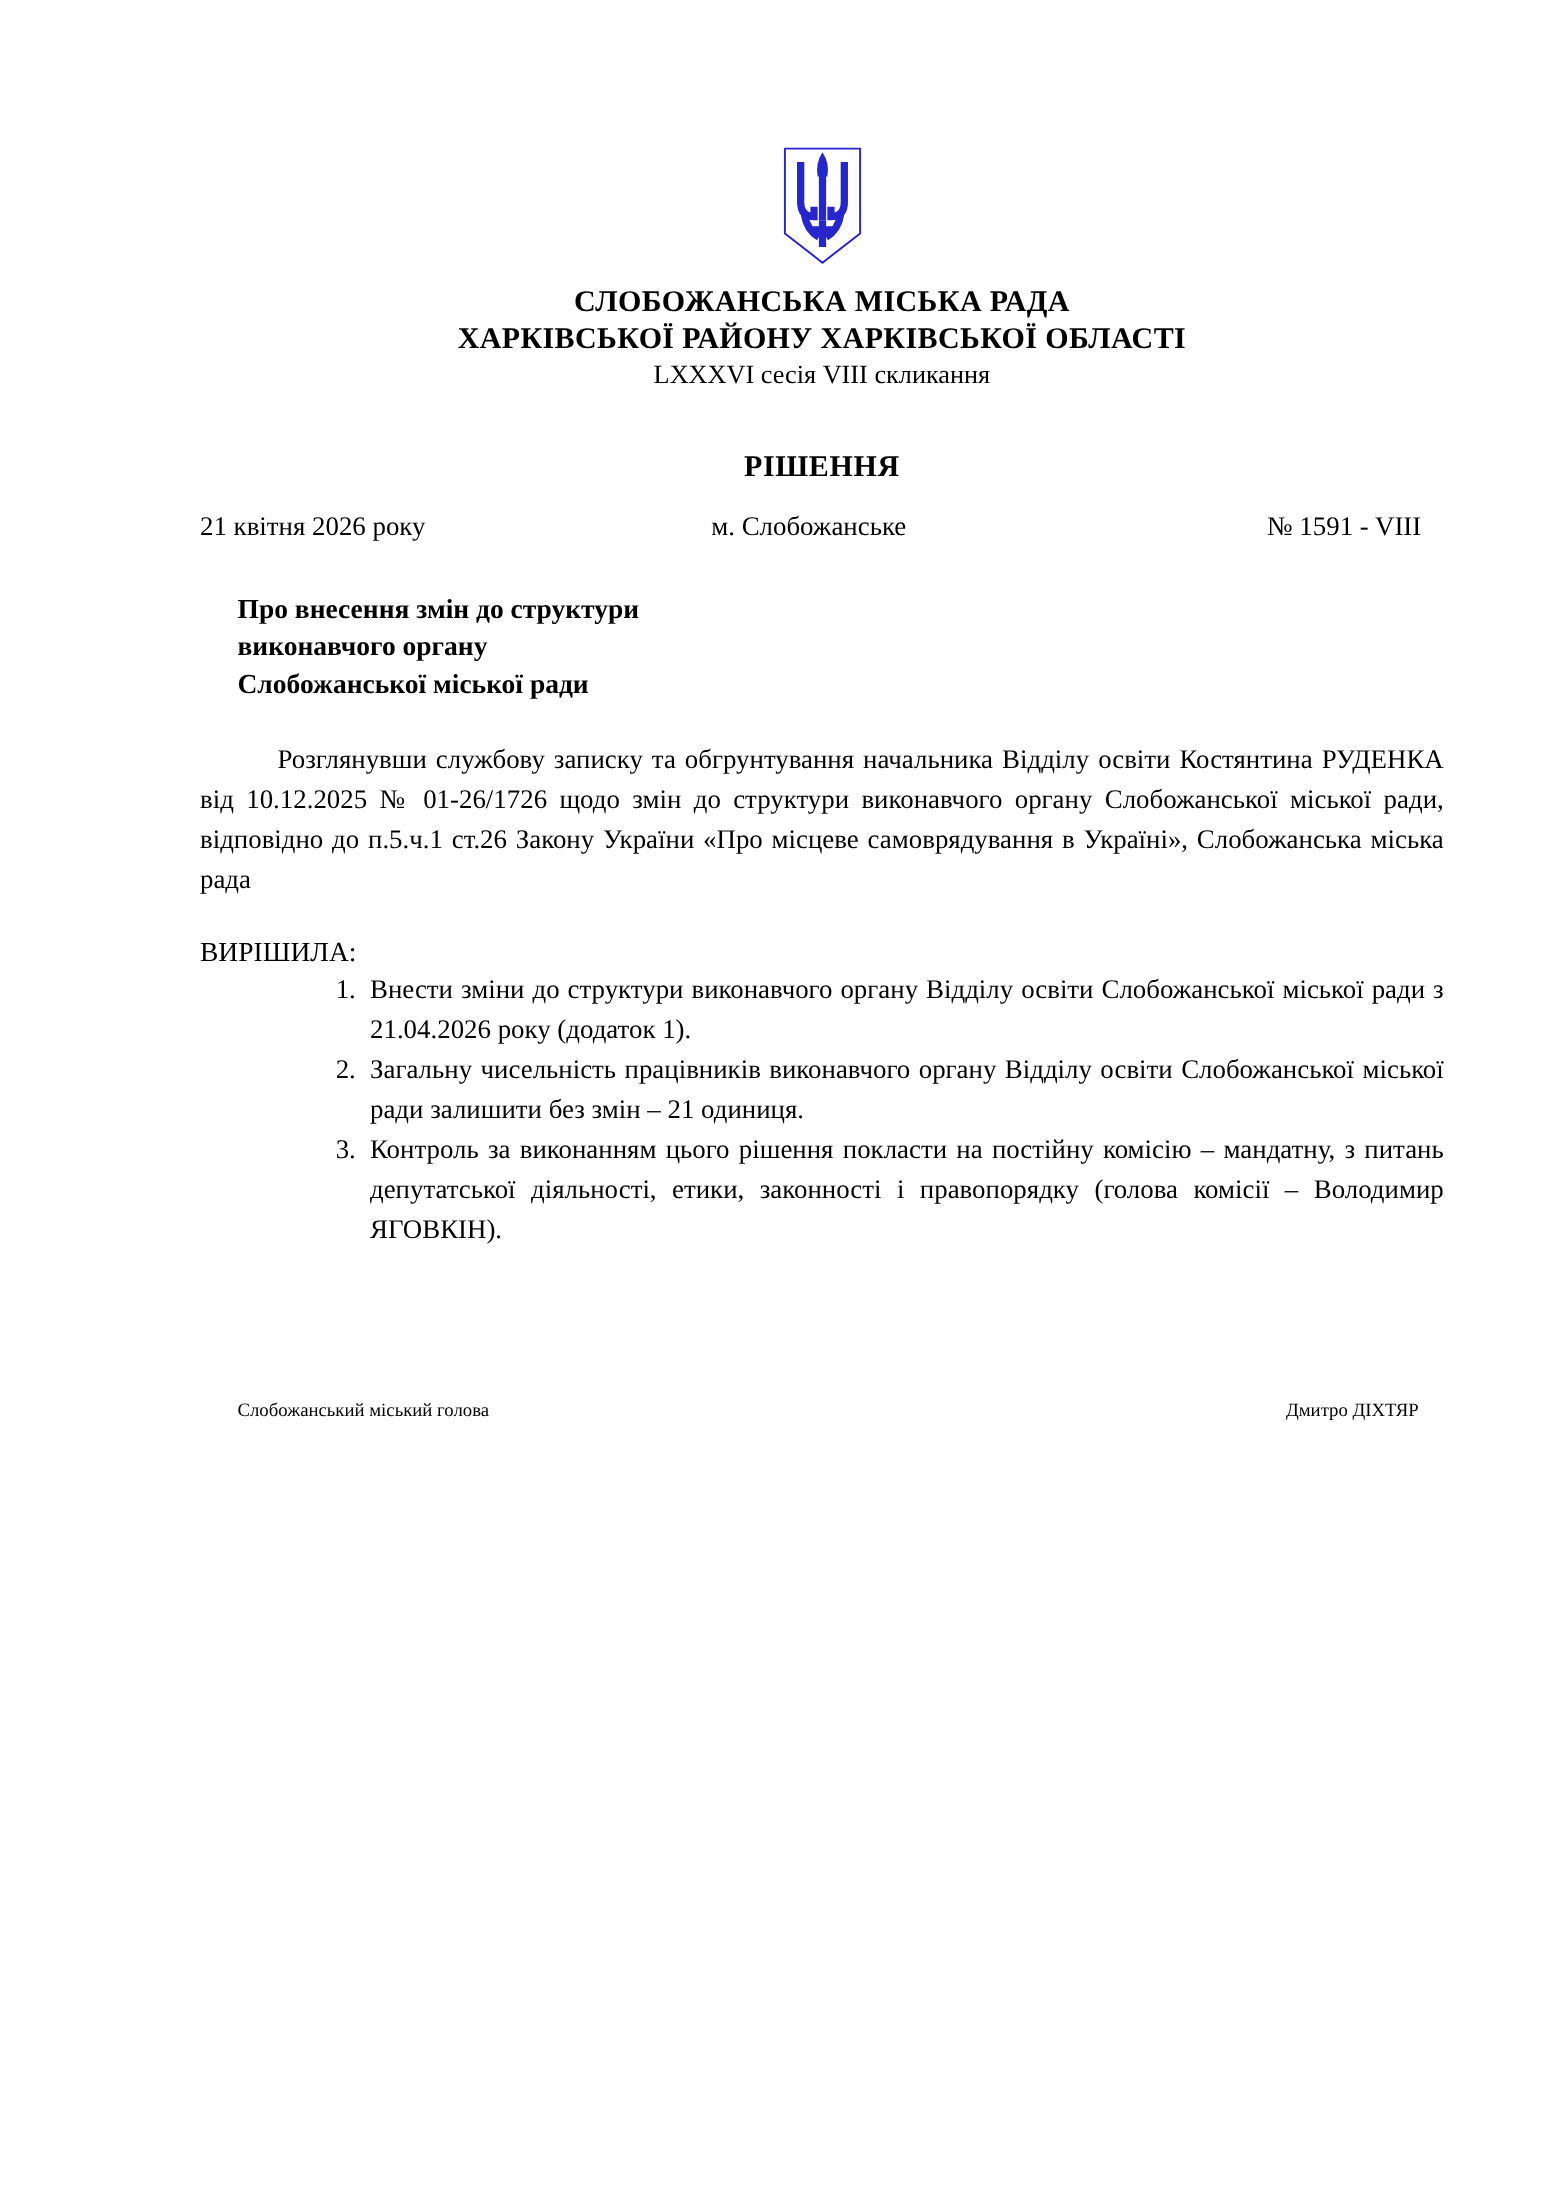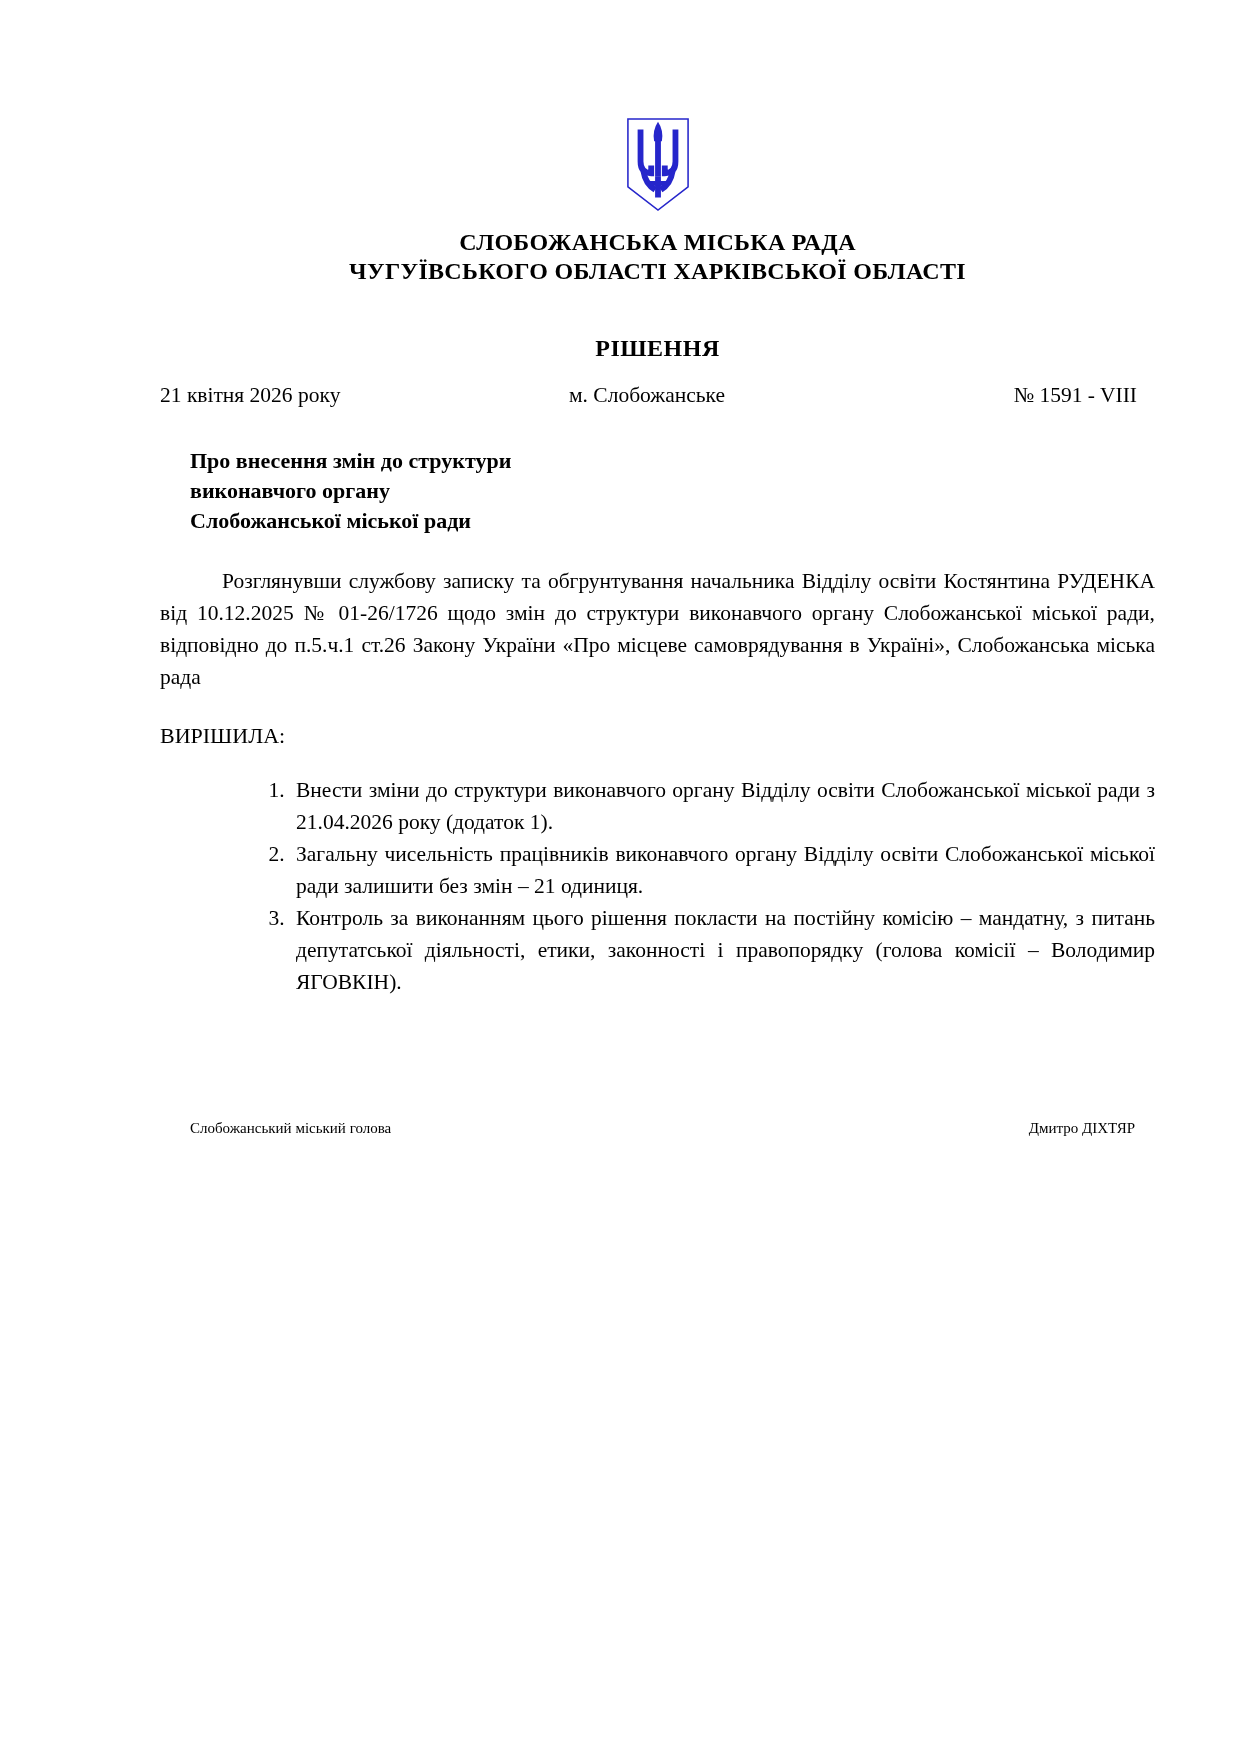--- a/index.html
+++ b/index.html
@@ -63,21 +63,20 @@
     font-size: 21.5px;
     line-height: 32px;
     text-align: justify;
     text-indent: 62px;
   }
   .resolved-word {
     margin-top: 30px;
     font-size: 22px;
   }
   ol.items {
-    margin-top: 25px;
     padding-left: 130px;
     font-size: 21.5px;
   }
   ol.items li {
     line-height: 32px;
     text-align: justify;
     padding-left: 6px;
   }
   .signature-row {
     margin-top: 122px;
@@ -109,21 +108,22 @@
       </g>
 
       <path d="M35,6 q6,9 4,20 h-8 q-2,-11 4,-20 z" fill="#2626cb"></path>
 
       <path d="M26,67 h18 v5 h-18 z" fill="#2626cb"></path>
     </svg>
   </div>
 
   <div class="org-header">
     <div class="org-line">СЛОБОЖАНСЬКА МІСЬКА РАДА</div>
-    <div class="org-line">ЧУГУЇВСЬКОГО ОБЛАСТІ ХАРКІВСЬКОЇ ОБЛАСТІ</div>
+    <div class="org-line">ХАРКІВСЬКОЇ РАЙОНУ ХАРКІВСЬКОЇ ОБЛАСТІ</div>
+    <div class="session-line">LXXXVI сесія VIII скликання</div>
   </div>
 
   <div class="doc-type">РІШЕННЯ</div>
 
   <div class="meta-row">
     <span class="meta-date">21 квітня 2026 року</span>
     <span class="meta-place">м. Слобожанське</span>
     <span class="meta-number">№ 1591 - VIII</span>
   </div>
 

